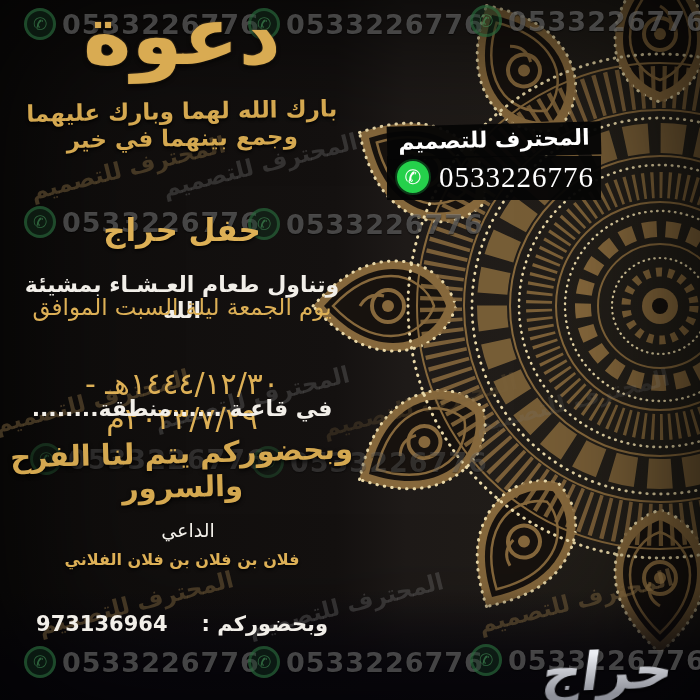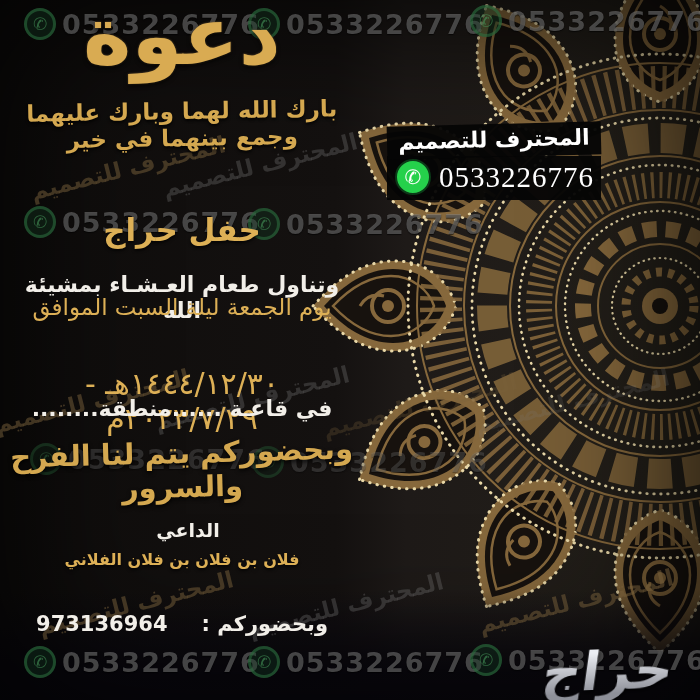--- a/index.html
+++ b/index.html
@@ -36,21 +36,21 @@
   .cal-blessing { top:98px; font-size:23px; font-weight:bold; color:#d4a850;
     text-shadow:0 2px 3px rgba(0,0,0,0.8); transform:rotate(-1deg); }
   .l-intro { top:173px; font-size:21px; font-weight:bold; color:#f2efe9; }
   .l-event { top:212px; font-size:31px; font-weight:bold; color:#ddb056; text-shadow:0 2px 3px rgba(0,0,0,0.7); }
   .l-dinner { top:264px; font-size:22px; font-weight:bold; color:#f2efe9;margin-top:8px; }
   .l-day { top:294px; font-size:23px; font-weight:normal; color:#ddb056; }
   .l-date { top:366px; font-size:30px; font-weight:normal; color:#ddb056; letter-spacing:1px; }
   .l-venue { top:396px; font-size:22px; font-weight:bold; color:#f2efe9; }
   .cal-closing { top:436px; font-size:29px; font-weight:bold; color:#d4a850;
     text-shadow:0 2px 4px rgba(0,0,0,0.85); transform:rotate(-1.5deg); }
-  .l-host-label { top:519px; font-size:19px; font-weight:bold; color:#f2efe9;padding-left:18px; }
+  .l-host-label { top:519px; font-size:19px; font-weight:normal; color:#f2efe9;padding-left:18px; }
   .l-host-name { top:551px; font-size:16px; font-weight:bold; color:#ddb056; text-shadow:0 2px 3px rgba(0,0,0,0.7); }
   .l-inquiry { top:612px; display:flex; justify-content:center; gap:34px;
     font-size:21px; font-weight:bold; color:#f2efe9; }
 
   
   .brand-badge { position:absolute; left:387px; top:124px; width:214px; direction:rtl; }
   .badge-name { background:rgba(5,5,5,0.96); color:#fff; font-weight:bold; font-size:22px;
     text-align:center; padding:3px 6px 5px; transform:rotate(-1.5deg); }
   .badge-row { background:rgba(5,5,5,0.96); display:flex; align-items:center; gap:8px;
     padding:3px 6px 5px 8px; direction:ltr; margin-top:-1px; }

